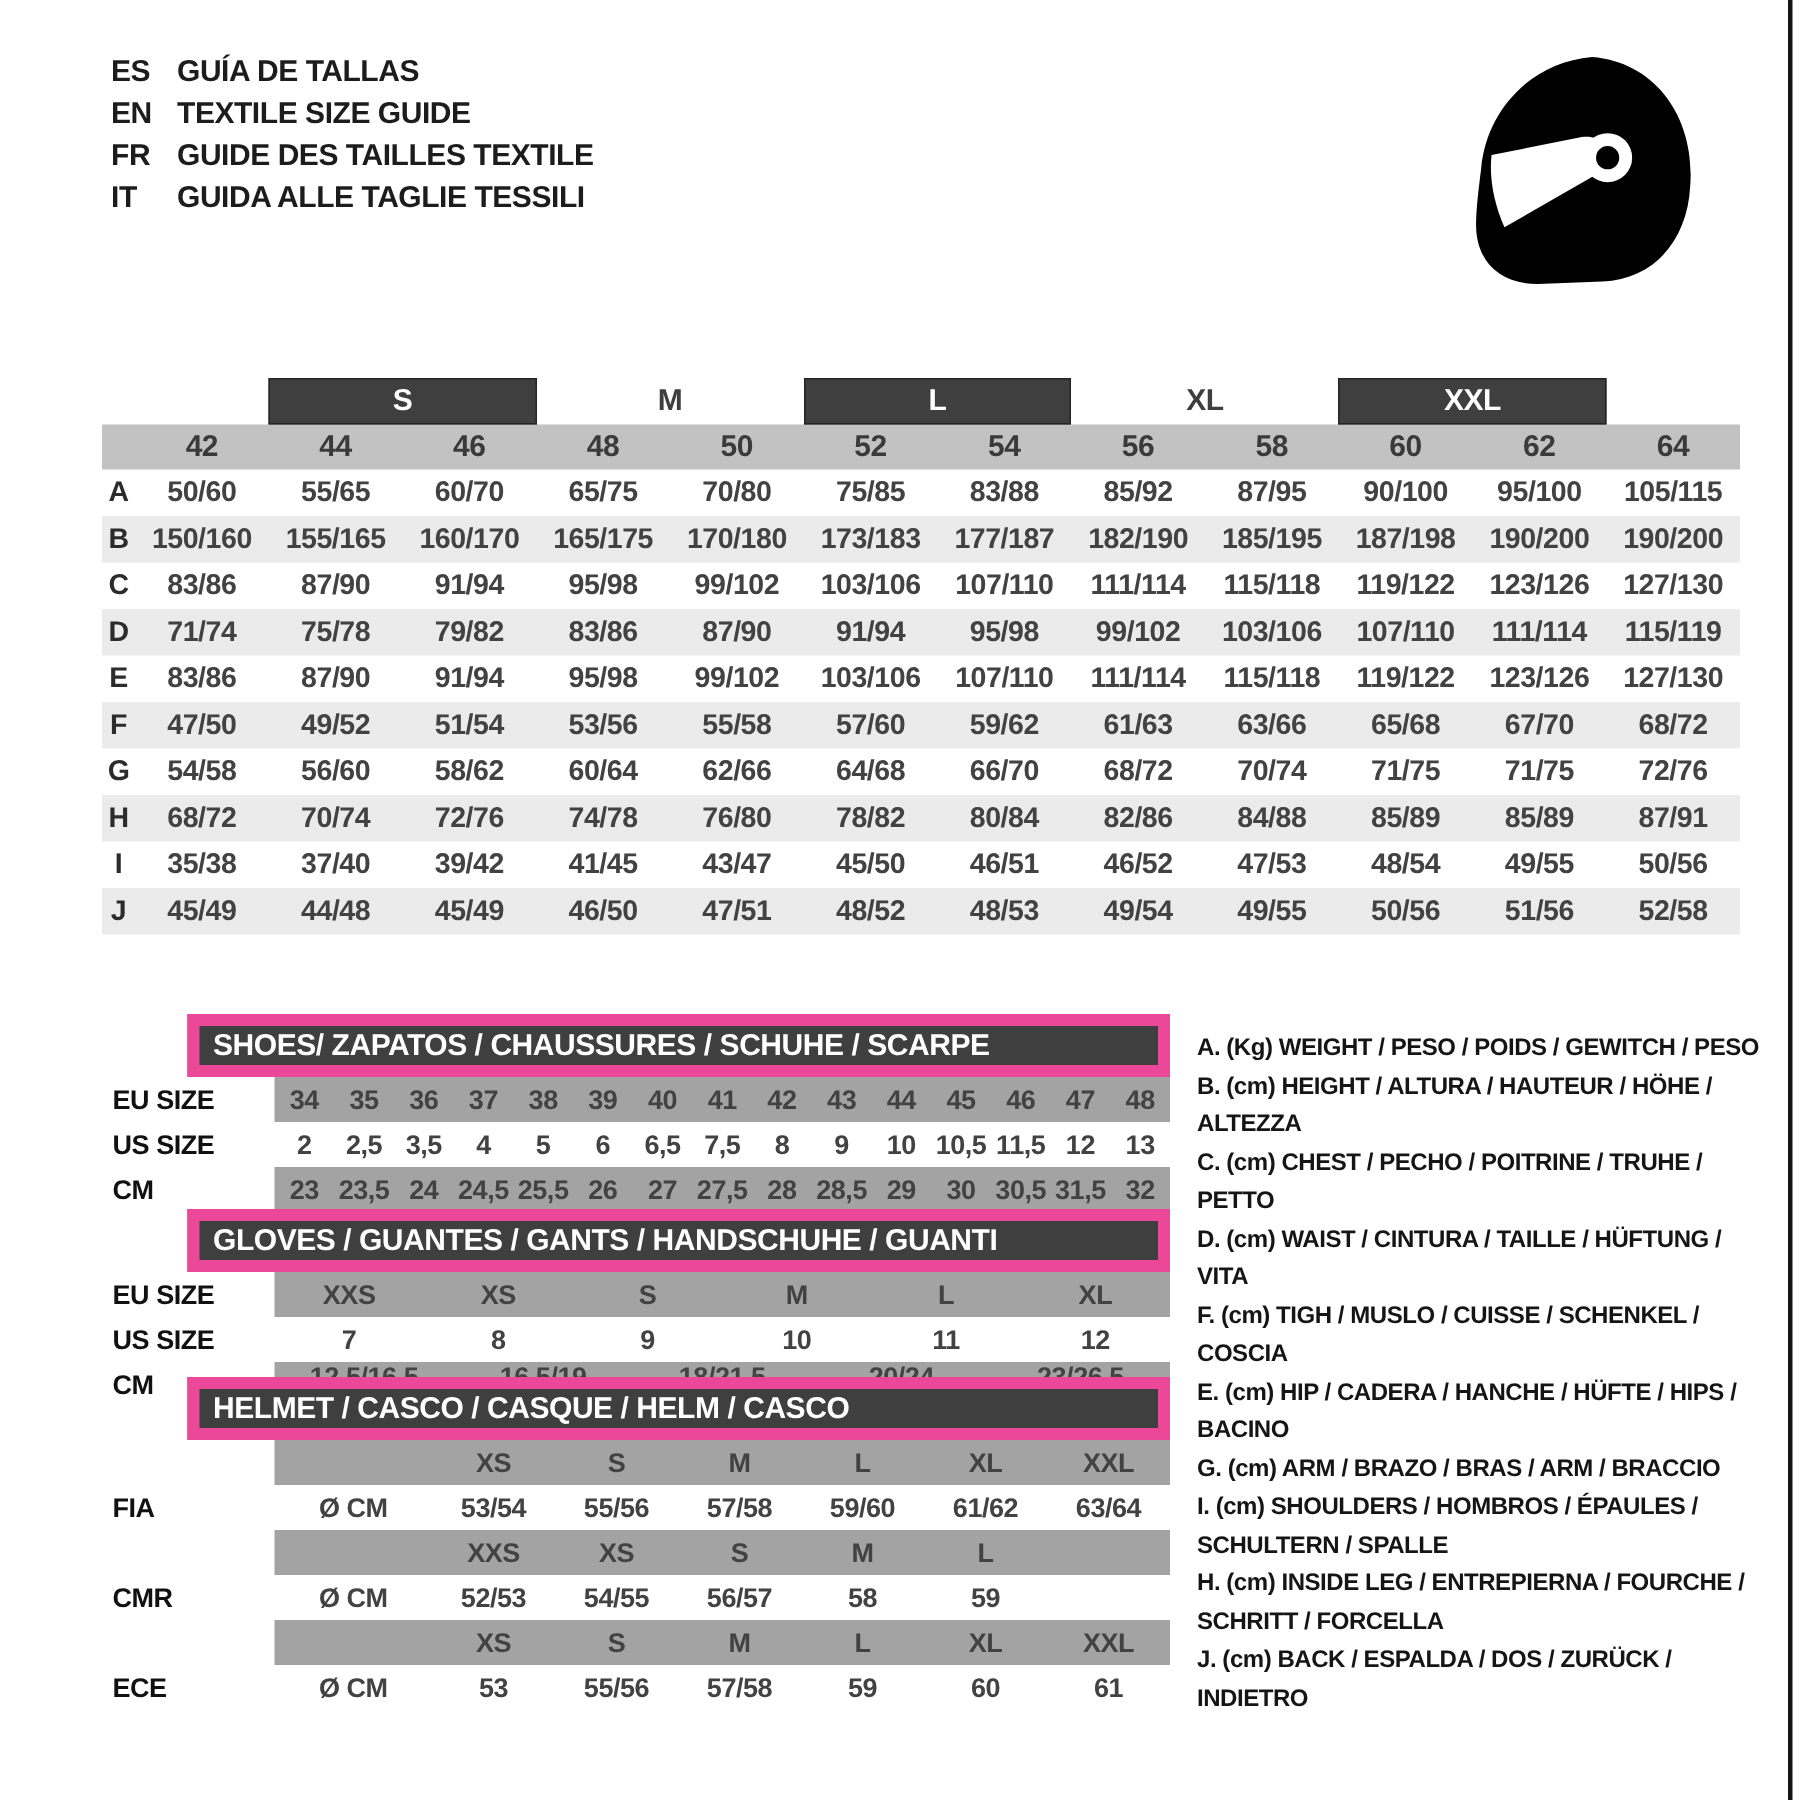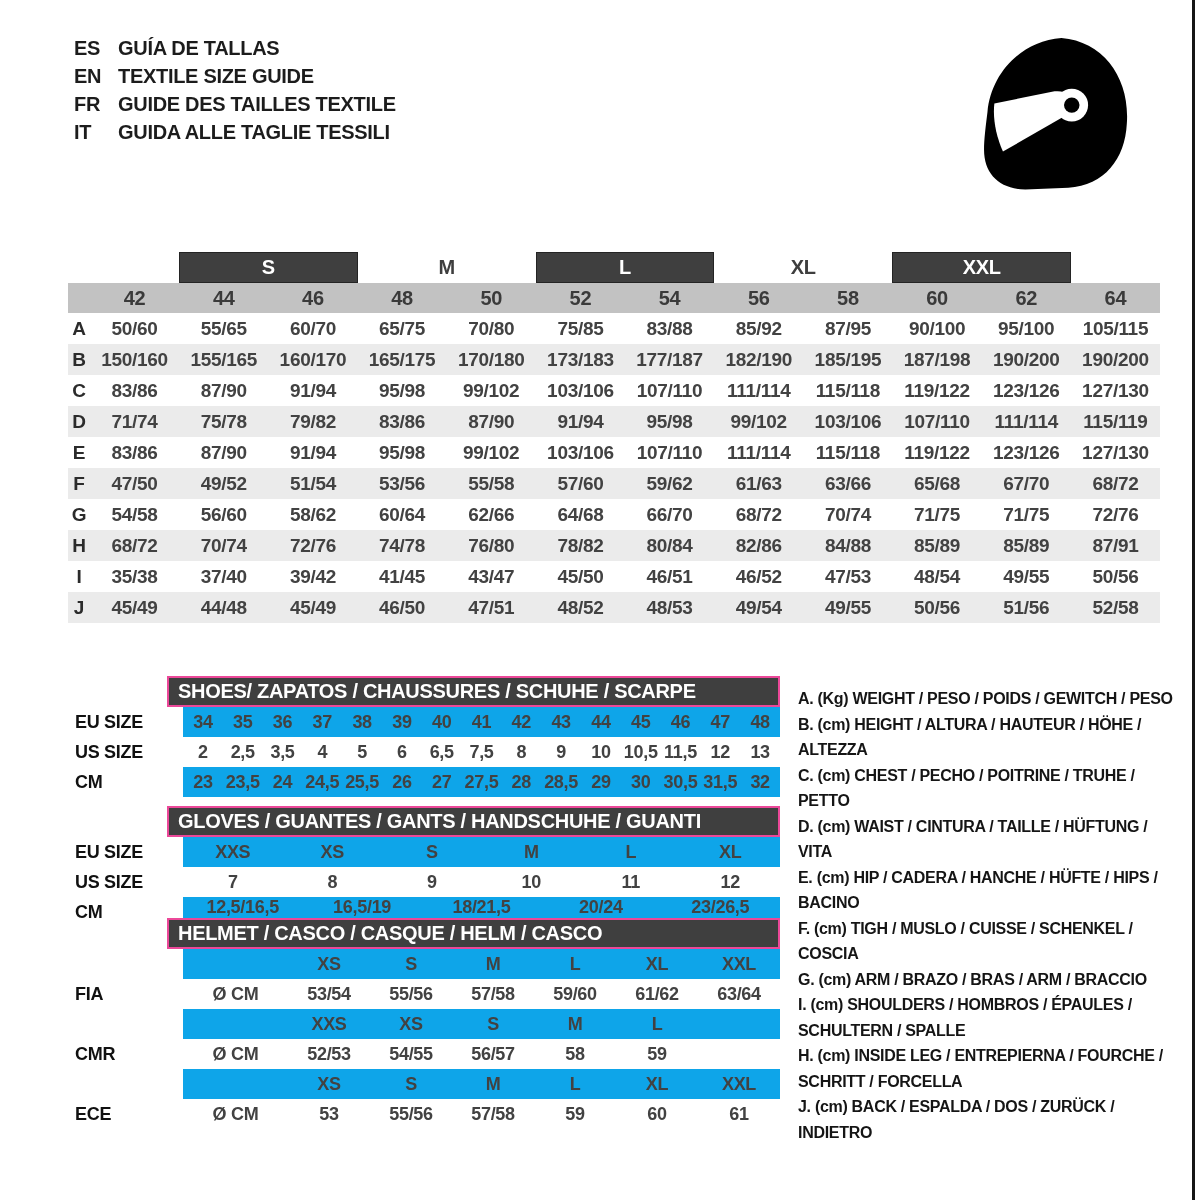--- a/index.html
+++ b/index.html
@@ -27,28 +27,28 @@
   .num-header .cell { display:flex; align-items:center; justify-content:center;
                       font-size:20px; font-weight:bold; color:#3a3a3a; }
   .tx-row { height:31px; }
   .tx-row:nth-child(even) { background:#ebebeb; }
   .tx-row .cell, .tx-row .rowlabel {
     display:flex; align-items:center; justify-content:center;
     font-size:19px; font-weight:bold; color:#424242; }
   .tx-row .rowlabel { color:#2b2b2b; }
   
   .btable { position:absolute; left:75px; width:705px; }
-  .bhead { margin-left:92px; height:31px; background:#3f3f3f; border:2px solid #ec4899;
+  .bhead { margin-left:50px; height:42px; background:#3f3f3f; border:8px solid #ec4899;
            color:#fff; display:flex; align-items:center; padding-left:9px;
            font-size:20px; font-weight:bold; }
   .brow { display:flex; height:30px; }
   .blabel { width:108px; display:flex; align-items:center;
             font-size:18px; font-weight:bold; color:#111; }
   .bcells { flex:1; display:grid; }
-  .bcells.shaded, .hcells.shaded { background:#0ea5e9; }
+  .bcells.shaded, .hcells.shaded { background:#a3a3a3; }
   .bcell { display:flex; align-items:center; justify-content:center;
            font-size:18px; font-weight:bold; color:#424242; }
   .hcells { flex:1; display:grid; grid-template-columns:105px repeat(6,82px) 1fr; }
   
   .legend { position:absolute; left:798px; top:676px; width:382px;margin-top:10px; }
   .legend-item { font-size:16px; font-weight:bold; color:#151515; line-height:25.5px; }
   
   .edge-line { position:absolute; left:1192px; top:0; width:3px; height:1200px; background:#151515; }
 </style>
 </head>
@@ -448,22 +448,22 @@
           </div>
         </div>
       </div>
   </section>
 
   <aside class="legend">
       <div class="legend-item">A. (Kg) WEIGHT / PESO / POIDS / GEWITCH / PESO</div>
       <div class="legend-item">B. (cm) HEIGHT / ALTURA / HAUTEUR / HÖHE / ALTEZZA</div>
       <div class="legend-item">C. (cm) CHEST / PECHO / POITRINE / TRUHE / PETTO</div>
       <div class="legend-item">D. (cm) WAIST / CINTURA / TAILLE / HÜFTUNG / VITA</div>
+      <div class="legend-item">F. (cm) TIGH / MUSLO / CUISSE / SCHENKEL / COSCIA</div>
       <div class="legend-item">E. (cm) HIP / CADERA / HANCHE / HÜFTE / HIPS / BACINO</div>
-      <div class="legend-item">F. (cm) TIGH / MUSLO / CUISSE / SCHENKEL / COSCIA</div>
       <div class="legend-item">G. (cm) ARM / BRAZO / BRAS / ARM / BRACCIO</div>
       <div class="legend-item">I. (cm) SHOULDERS / HOMBROS / ÉPAULES / SCHULTERN / SPALLE</div>
       <div class="legend-item">H. (cm) INSIDE LEG / ENTREPIERNA / FOURCHE / SCHRITT / FORCELLA</div>
       <div class="legend-item">J. (cm) BACK / ESPALDA / DOS / ZURÜCK / INDIETRO</div>
     </aside>
 
   <div class="edge-line"></div>
 </div>
 
 </body></html>

